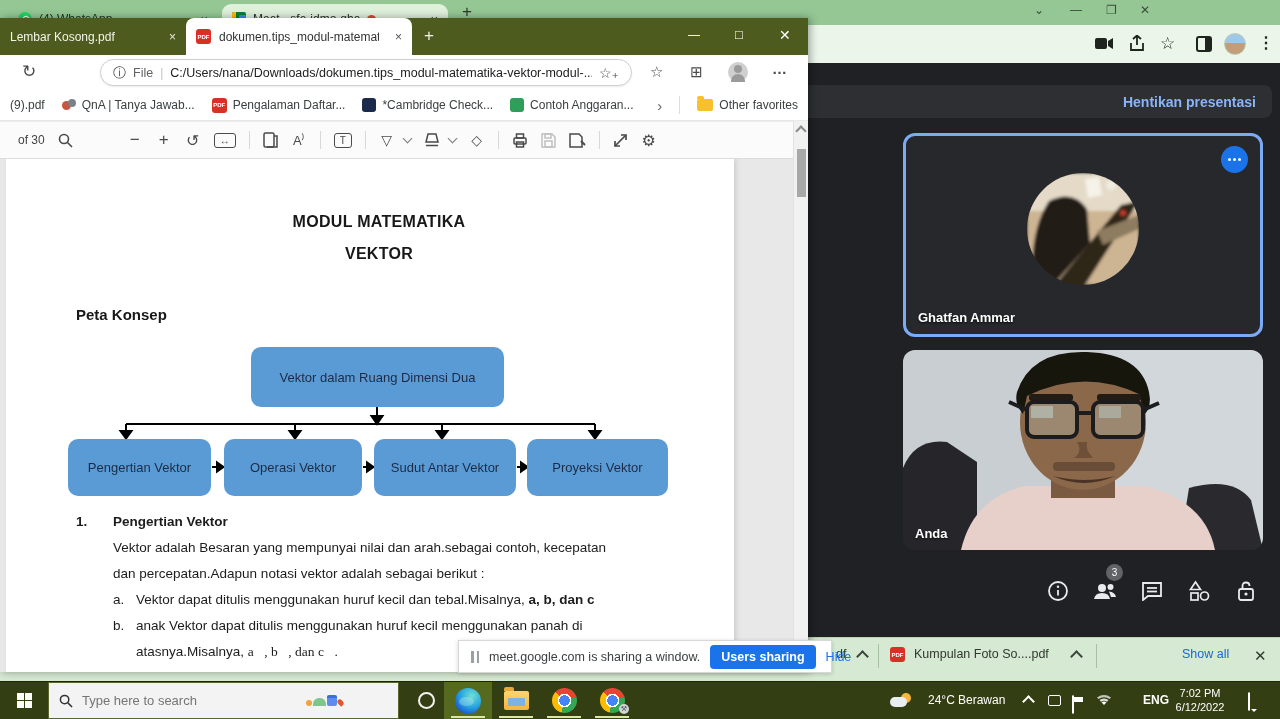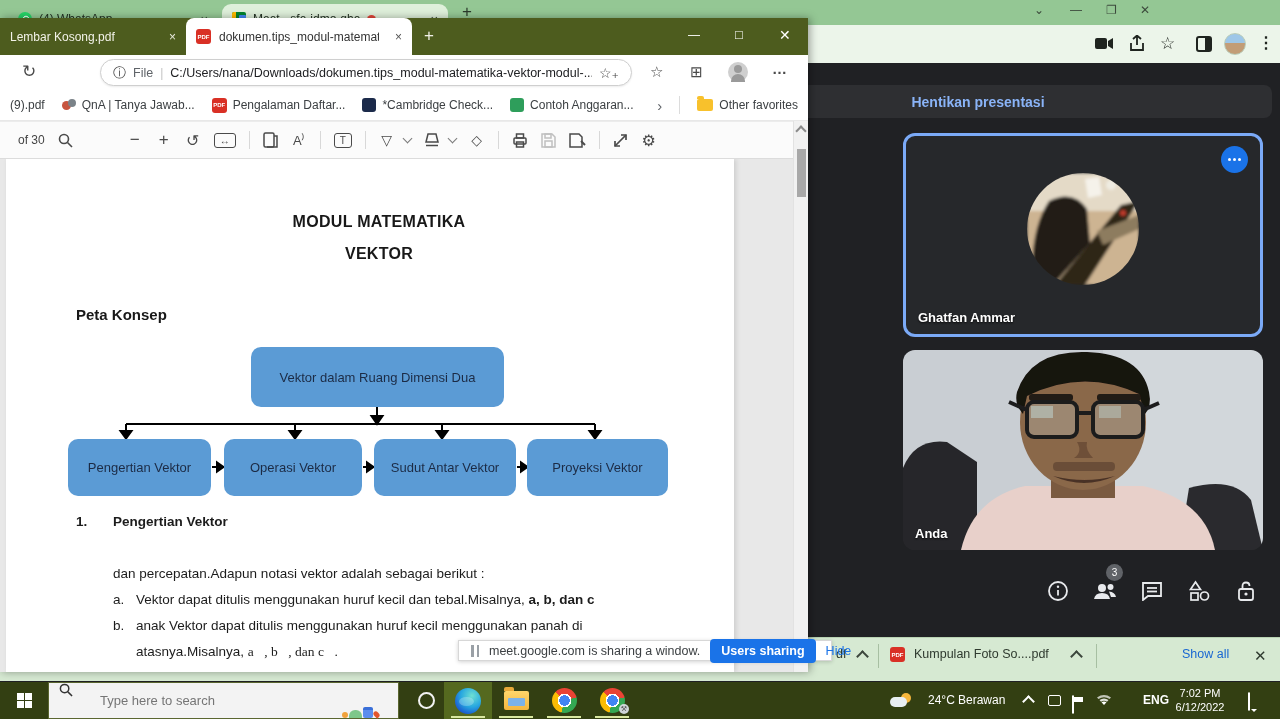--- a/index.html
+++ b/index.html
@@ -27,21 +27,21 @@
 
   .c-toolbar { position:absolute; left:0; top:25px; width:1280px; height:38px; background:#ecf5ea; }
   .c-tool-ic { position:absolute; top:9px; color:#303b30; }
   .sidepanel-ic { width:16px; height:16px; border:2px solid #1f241f; border-radius:3px; position:relative; }
   .sidepanel-ic::after { content:""; position:absolute; right:0; top:0; width:5px; height:12px; background:#1f241f; }
   .c-avatar { width:22px; height:22px; border-radius:50%; background:linear-gradient(180deg,#9ec7e8 0%,#9ec7e8 45%,#c29d77 45%); border:1px solid #b9ccb9;}
 
   
   .meet-area { position:absolute; left:0; top:63px; width:1280px; height:574px; background:#202124; }
   .present-bar { position:absolute; left:700px; top:22px; width:572px; height:33px; background:#2e2f32;
-                 border-radius:8px; display:flex; align-items:center; justify-content:center; padding-right:16px; }
+                 border-radius:8px; display:flex; align-items:center; justify-content:flex-end; padding-right:16px; }
   .present-bar span { color:#8ab4f8; font-size:14px; font-weight:bold; }
   .tile { position:absolute; left:903px; width:360px; background:#26282b; border-radius:12px; }
   .tile-name { position:absolute; left:12px; bottom:9px; color:#fff; font-size:13px; font-weight:bold;
                text-shadow:0 1px 2px rgba(0,0,0,.8); }
   .more-btn { position:absolute; right:12px; top:10px; width:27px; height:27px; border-radius:50%;
               background:#1a73e8; display:flex; align-items:center; justify-content:center; gap:2px; }
   .more-btn i { width:3px; height:3px; border-radius:50%; background:#fff; }
   .meet-iconrow { position:absolute; top:512px; left:1040px; width:230px; height:36px; }
   .mi { position:absolute; top:0; width:32px; height:32px; display:flex; align-items:center; justify-content:center; }
   .badge { position:absolute; width:17px; height:17px; border-radius:50%; background:#606368; color:#fff;
@@ -101,37 +101,37 @@
   .pdf-page { position:absolute; left:0; top:0; width:728px; height:513px; background:#fff; box-shadow:2px 0 5px rgba(0,0,0,.12);margin-left:6px; }
 
   .doc-title { position:absolute; left:0; width:746px; text-align:center; font-size:16px; font-weight:bold; color:#181818; letter-spacing:.3px;}
   .doc-h { position:absolute; font-weight:bold; color:#181818; font-size:15px; }
   .flow-box { position:absolute; background:#5b9bd5; border-radius:10px; display:flex; align-items:center;
               justify-content:center; color:#1c2b45; font-size:13px; text-align:center; padding:0 6px;}
   .doc-t { position:absolute; font-size:13.5px; color:#1c1c1c; white-space:nowrap; }
   .math { font-family:"Liberation Serif", serif; }
 
   
-  .share-bar { position:absolute; left:458px; top:640px; width:374px; height:21px; background:#fff;
+  .share-bar { position:absolute; left:458px; top:640px; width:374px; height:33px; background:#fff;
                border:1px solid #d7d7d7; box-shadow:0 1px 4px rgba(0,0,0,.18);
                display:flex; align-items:center; gap:10px; padding:0 12px; z-index:40; }
   .pause-ic { display:flex; gap:3px; }
   .pause-ic i { width:2.5px; height:12px; background:#9aa0a6; }
   .share-msg { font-size:12.5px; color:#3c4043; white-space:nowrap; }
   .stop-btn { background:#1a73e8; color:#fff; font-size:12.5px; font-weight:bold; border:none;
               border-radius:4px; padding:5px 11px; white-space:nowrap; }
   .hide-link { color:#1a73e8; font-size:12.5px; }
 
   
   .taskbar { position:absolute; left:0; top:682px; width:1280px; height:37px; background:#333f12; z-index:50; }
   .tb-start { position:absolute; left:0; top:0; width:48px; height:37px; display:flex; align-items:center; justify-content:center; }
   .win-logo { width:15px; height:15px; display:grid; grid-template-columns:7px 7px; grid-template-rows:7px 7px; gap:1px; }
   .win-logo i { background:#fff; }
   .tb-search { position:absolute; left:48px; top:0; width:351px; height:37px; background:#f3f3f3;
-               border:1px solid #5a6630; display:flex; padding:0 10px; gap:27px; }
+               border:1px solid #5a6630; display:flex; align-items:center; padding:0 10px; gap:9px; }
   .tb-search input { border:none; outline:none; background:transparent; font-size:13px; color:#444; width:215px; font-family:"Liberation Sans",sans-serif;}
   .tb-cell { position:absolute; top:0; width:48px; height:37px; display:flex; align-items:center; justify-content:center; }
   .tb-underline { position:absolute; bottom:1px; left:7px; width:34px; height:2px; background:#d9e7a0; }
   .cortana { width:17px; height:17px; border:2px solid #f2f2f2; border-radius:50%; }
   .edge-logo { width:26px; height:26px; border-radius:50%; background:radial-gradient(circle at 65% 30%, #6ee0d2 0%, #27a7e0 45%, #1b5fd0 75%, #173fae 100%); position:relative;}
   .edge-logo::after{content:"";position:absolute;left:4px;top:9px;width:15px;height:9px;border-radius:50%;background:rgba(255,255,255,.25);}
   .chrome-logo { width:25px; height:25px; border-radius:50%;
     background:radial-gradient(circle, #4285f4 0 29%, #fff 30% 38%, rgba(0,0,0,0) 39%),
                conic-gradient(from -45deg, #ea4335 0 120deg, #34a853 0 240deg, #fbbc05 0 360deg); }
   .fe-folder { width:25px; height:19px; background:linear-gradient(180deg,#ffd66b,#f4b63f); border-radius:2px; position:relative; }
@@ -457,20 +457,21 @@
               <polygon points="515,55.5 515,64.5 521.5,60"></polygon>
           </g>
         </svg>
         <div class="flow-box" style="left:62px;  top:280px; width:143px; height:57px;">Pengertian Vektor</div>
         <div class="flow-box" style="left:368px; top:280px; width:142px; height:57px;">Sudut Antar Vektor</div>
         <div class="flow-box" style="left:218px; top:280px; width:138px; height:57px;">Operasi Vektor</div>
         <div class="flow-box" style="left:521px; top:280px; width:141px; height:57px;">Proyeksi Vektor</div>
 
         <div class="doc-t" style="left:70px; top:355px; font-weight:bold;">1.</div>
         <div class="doc-t" style="left:107px; top:355px; font-weight:bold;">Pengertian Vektor</div>
+        <div class="doc-t" style="left:107px; top:381px;">Vektor adalah Besaran yang mempunyai nilai dan arah.sebagai contoh, kecepatan</div>
         <div class="doc-t" style="left:107px; top:407px;">dan percepatan.Adapun notasi vektor adalah sebagai berikut :</div>
         <div class="doc-t" style="left:107px; top:433px;">a.</div>
         <div class="doc-t" style="left:130px; top:433px;">
           <span>Vektor dapat ditulis menggunakan huruf kecil dan tebal.Misalnya,</span>
           <span style="font-weight:bold;">a, b, dan c</span>
         </div>
         <div class="doc-t" style="left:107px; top:459px;">b.</div>
         <div class="doc-t" style="left:130px; top:459px;">anak Vektor dapat ditulis menggunakan huruf kecil menggunakan panah di</div>
         <div class="doc-t" style="left:130px; top:485px;">
           <span>atasnya.Misalnya, </span><span class="math">a⃗, b⃗, dan c⃗.</span>

